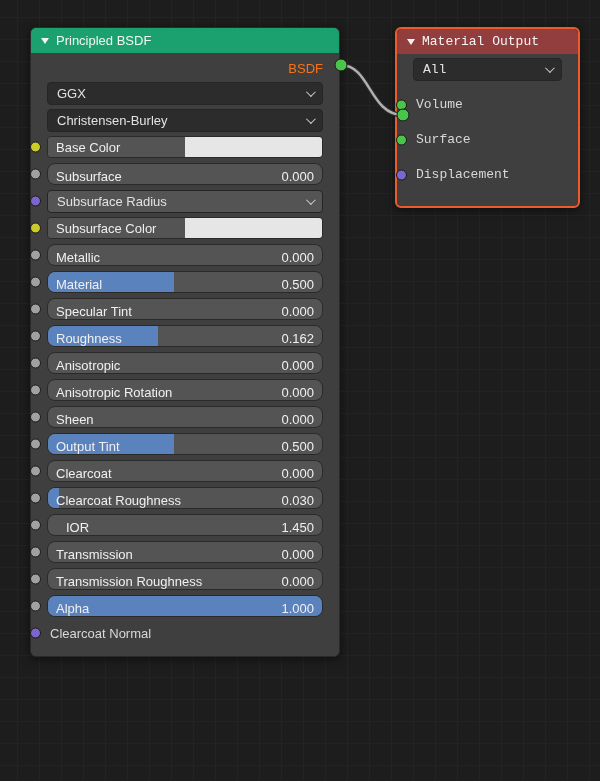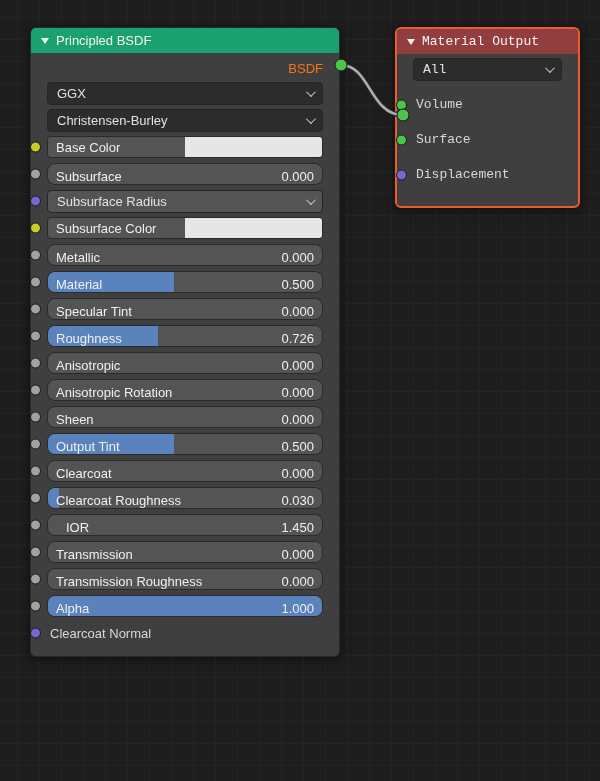--- a/index.html
+++ b/index.html
@@ -190,21 +190,21 @@
           <div class="fill" style="width:0%"></div>
           <span class="lab">Specular Tint</span>
           <span class="val">0.000</span>
         </div>
     </div>
     <div class="row">
       <span class="sock gray"></span>
       <div class="slider">
           <div class="fill" style="width:40%"></div>
           <span class="lab">Roughness</span>
-          <span class="val">0.726</span>
+          <span class="val">0.162</span>
         </div>
     </div>
     <div class="row">
       <span class="sock gray"></span>
       <div class="slider">
           <div class="fill" style="width:0%"></div>
           <span class="lab">Anisotropic</span>
           <span class="val">0.000</span>
         </div>
     </div>

